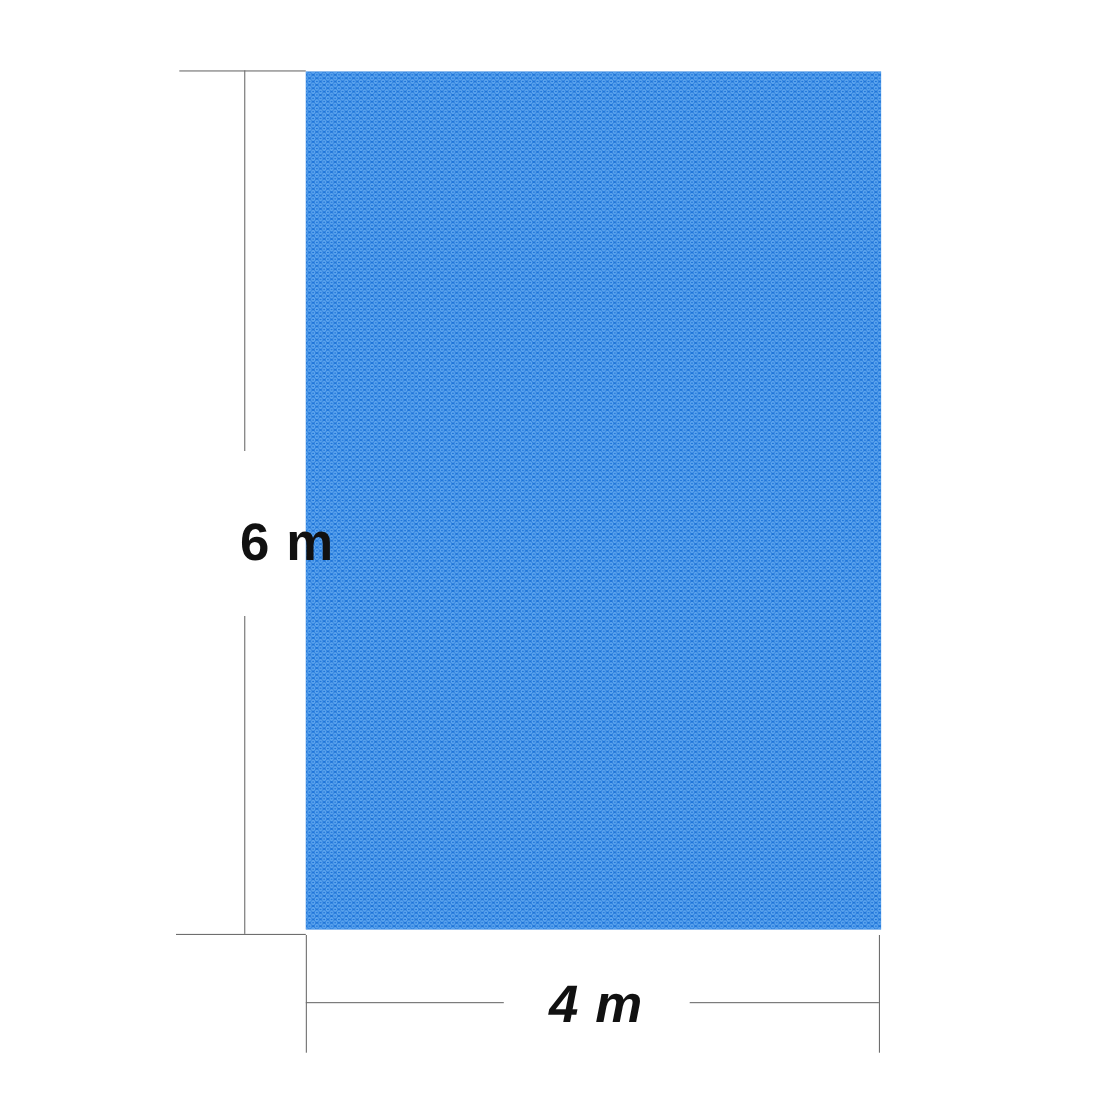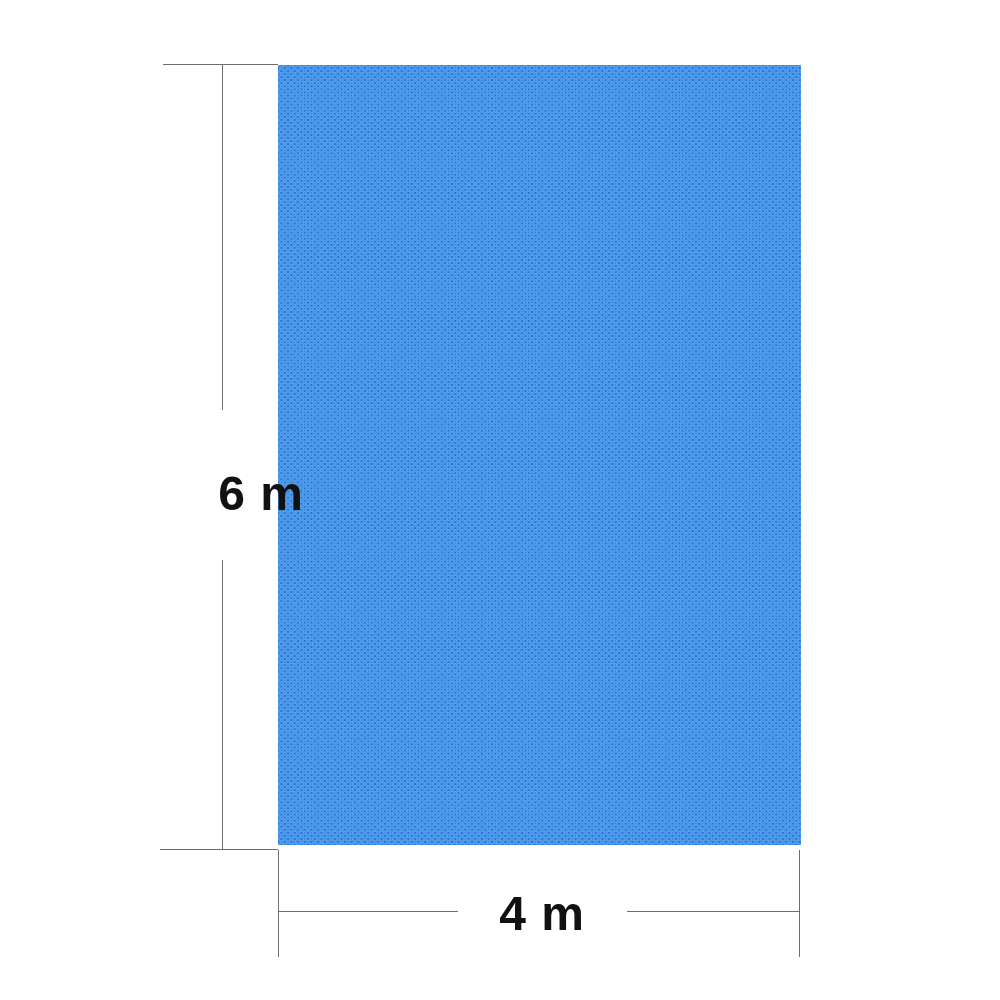--- a/index.html
+++ b/index.html
@@ -71,15 +71,15 @@
   <div class="dim-label" style="left:221px; top:494px;margin-left:40px;">6 m</div>
 
   <div class="dim-line v" style="left:278px; top:850px; height:107px;"></div>
 
   <div class="dim-line v" style="left:799px; top:850px; height:107px;"></div>
 
   <div class="dim-line h" style="left:278px; top:911px; width:180px;"></div>
 
   <div class="dim-line h" style="left:627px; top:911px; width:172px;"></div>
 
-  <div class="dim-label" style="left:542px; top:914px;">4 m</div>
+  <div class="dim-label" style="left:542px; top:914px;font-style:italic;">4 m</div>
 
 </div>
 
 </body></html>

